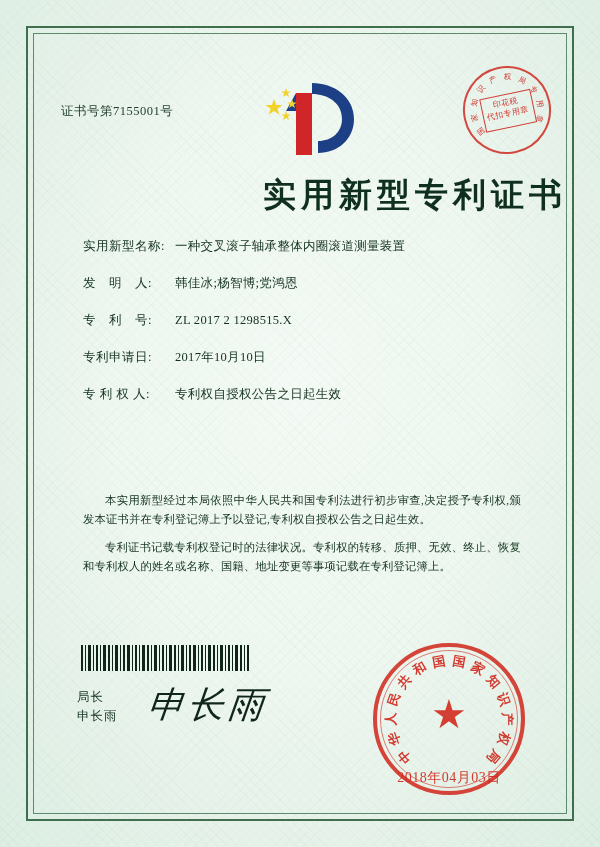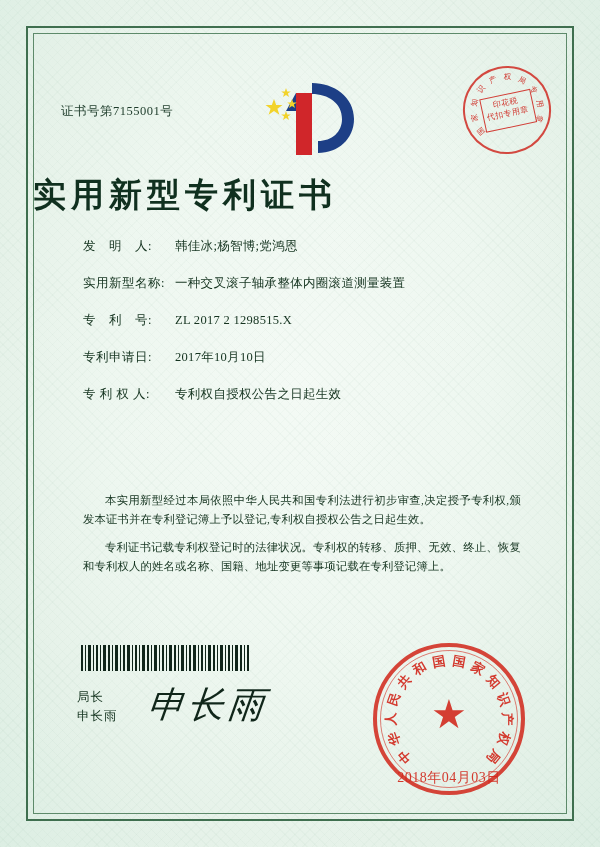--- a/index.html
+++ b/index.html
@@ -126,21 +126,21 @@
     width: 120px;
     height: 86px;
     margin-left: -44px;
   }
 
   .title {
     position: absolute;
     left: 0;
     right: 0;
     top: 140px;
-    text-align: left;
+    text-align: right;
     font-size: 33px;
     letter-spacing: 5px;
     color: #10301f;
     font-weight: bold;
     font-family: "Liberation Serif", "DejaVu Serif", serif;
   }
 
   .fields {
     position: absolute;
     left: 50px;
@@ -326,24 +326,24 @@
           <polygon points="36,24 37.2,27.4 40.8,27.4 37.9,29.6 39,33 36,30.9 33,33 34.1,29.6 31.2,27.4 34.8,27.4"></polygon>
           <polygon points="30,36 31.2,39.4 34.8,39.4 31.9,41.6 33,45 30,42.9 27,45 28.1,41.6 25.2,39.4 28.8,39.4"></polygon>
         </g>
       </svg>
     </div>
 
     <div class="title">实用新型专利证书</div>
 
     <div class="fields">
       <div class="field">
-        <span class="label">发　明　人:</span><span class="value">韩佳冰;杨智博;党鸿恩</span>
+        <span class="label">实用新型名称:</span><span class="value">一种交叉滚子轴承整体内圈滚道测量装置</span>
       </div>
       <div class="field">
-        <span class="label">实用新型名称:</span><span class="value">一种交叉滚子轴承整体内圈滚道测量装置</span>
+        <span class="label">发　明　人:</span><span class="value">韩佳冰;杨智博;党鸿恩</span>
       </div>
       <div class="field">
         <span class="label">专　利　号:</span><span class="value">ZL 2017 2 1298515.X</span>
       </div>
       <div class="field">
         <span class="label">专利申请日:</span><span class="value">2017年10月10日</span>
       </div>
       <div class="field">
         <span class="label">专 利 权 人:</span><span class="value">专利权自授权公告之日起生效</span>
       </div>

